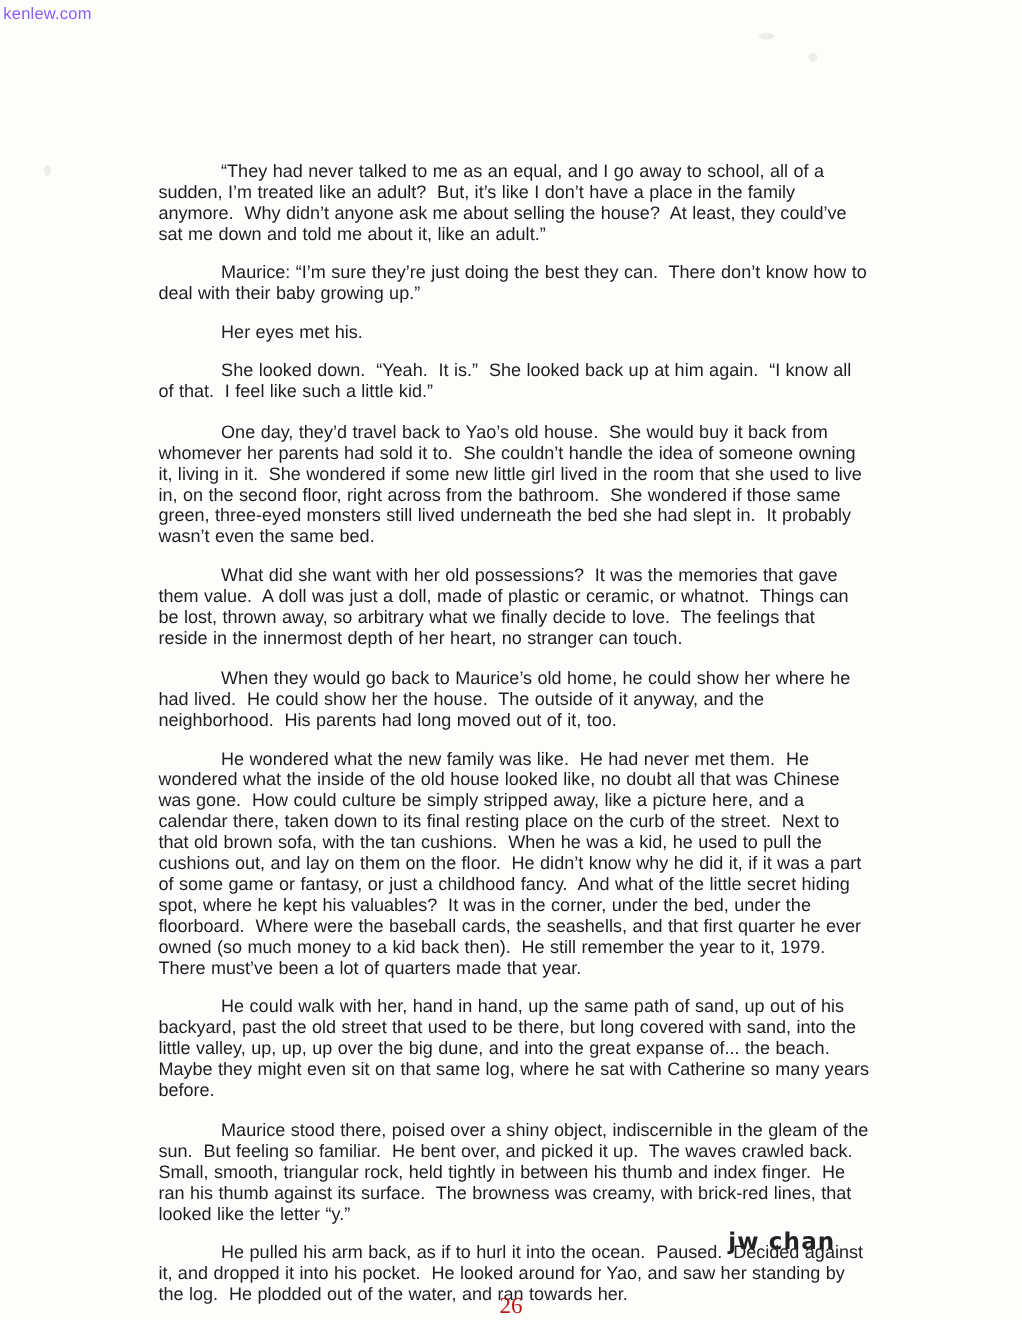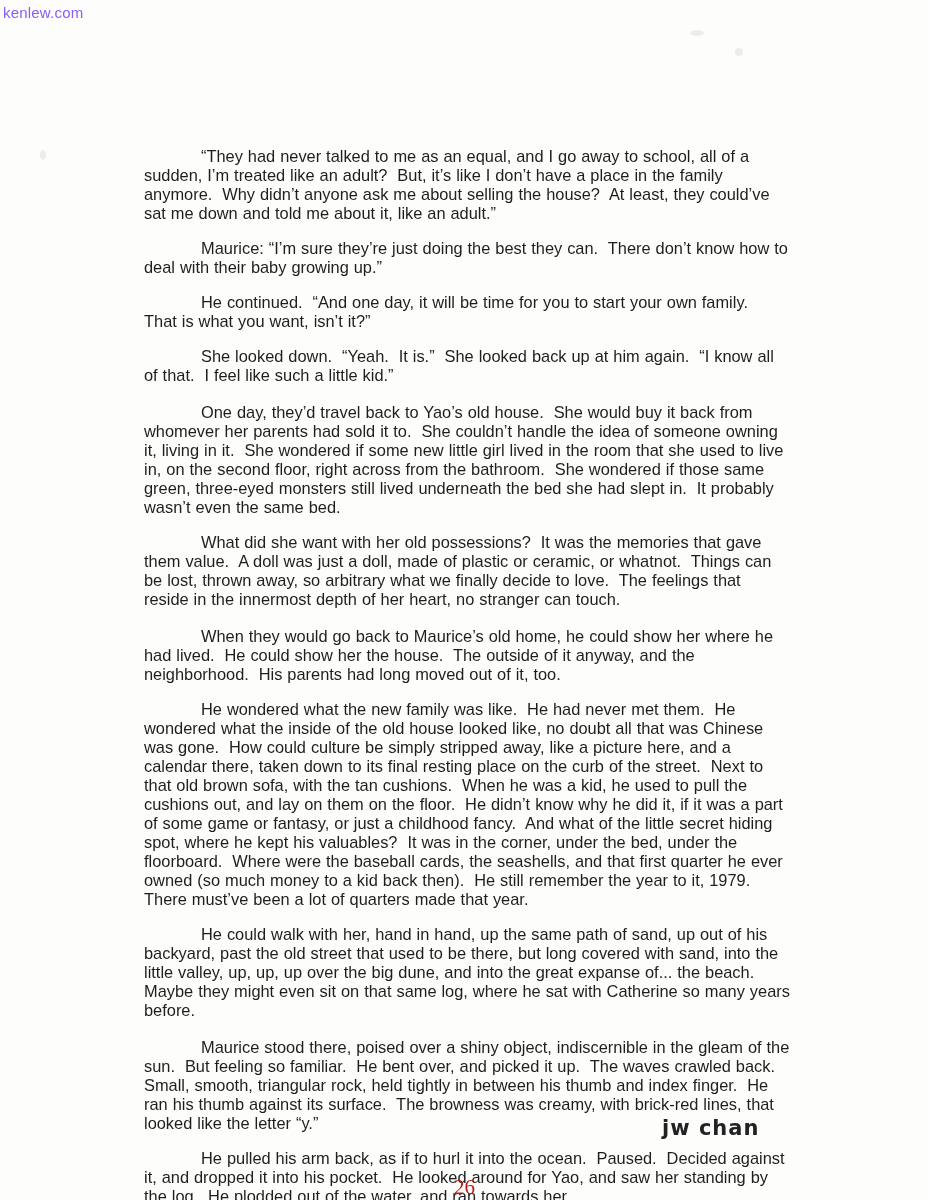--- a/index.html
+++ b/index.html
@@ -70,21 +70,21 @@
 
 <div class="scan-smudge" style="left:690px; top:30px; width:14px; height:6px;"></div>
 <div class="scan-smudge" style="left:735px; top:48px; width:8px; height:8px;"></div>
 <div class="scan-smudge" style="left:40px; top:150px; width:6px; height:10px;"></div>
 
 <div class="content">
 
   <div class="section">
     <p>“They had never talked to me as an equal, and I go away to school, all of a sudden, I’m treated like an adult?  But, it’s like I don’t have a place in the family anymore.  Why didn’t anyone ask me about selling the house?  At least, they could’ve sat me down and told me about it, like an adult.”</p>
     <p>Maurice: “I’m sure they’re just doing the best they can.  There don’t know how to deal with their baby growing up.”</p>
-    <p>He continued.  “And one day, it will be time for you to start your own family.  That is what you want, isn’t it?”</p>
+    <p>Her eyes met his.</p>
     <p>She looked down.  “Yeah.  It is.”  She looked back up at him again.  “I know all of that.  I feel like such a little kid.”</p>
   </div>
 
   <div class="section">
     <p>One day, they’d travel back to Yao’s old house.  She would buy it back from whomever her parents had sold it to.  She couldn’t handle the idea of someone owning it, living in it.  She wondered if some new little girl lived in the room that she used to live in, on the second floor, right across from the bathroom.  She wondered if those same green, three-eyed monsters still lived underneath the bed she had slept in.  It probably wasn’t even the same bed.</p>
     <p>What did she want with her old possessions?  It was the memories that gave them value.  A doll was just a doll, made of plastic or ceramic, or whatnot.  Things can be lost, thrown away, so arbitrary what we finally decide to love.  The feelings that reside in the innermost depth of her heart, no stranger can touch.</p>
   </div>
 
   <div class="section">
     <p>When they would go back to Maurice’s old home, he could show her where he had lived.  He could show her the house.  The outside of it anyway, and the neighborhood.  His parents had long moved out of it, too.</p>

